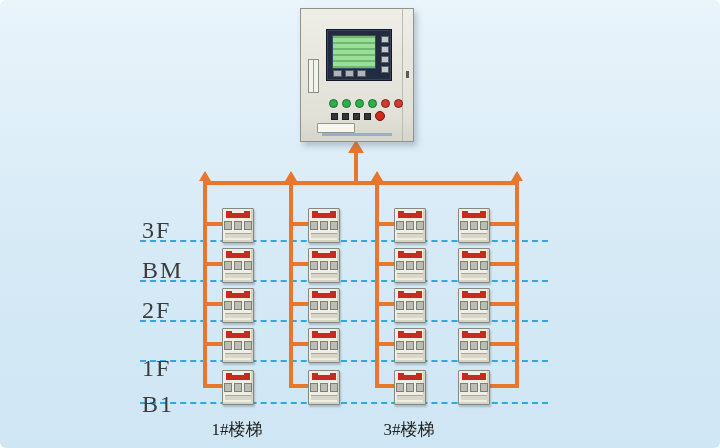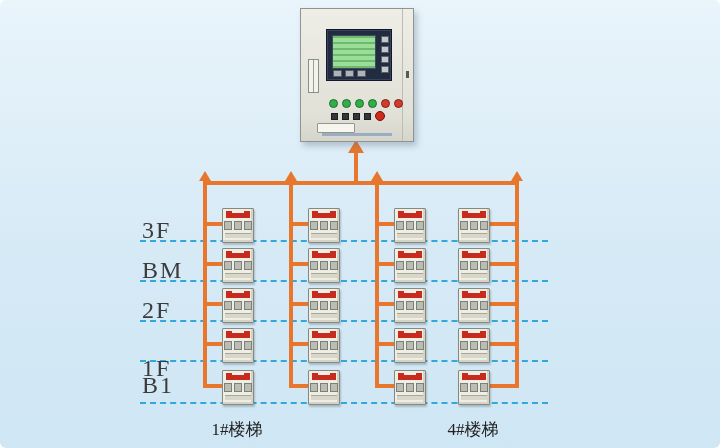--- a/index.html
+++ b/index.html
@@ -77,21 +77,21 @@
   <div class="dash-line" style="left:140px;top:240px;width:408px"></div>
   <div class="dash-line" style="left:140px;top:280px;width:408px"></div>
   <div class="dash-line" style="left:140px;top:320px;width:408px"></div>
   <div class="dash-line" style="left:140px;top:360px;width:408px"></div>
   <div class="dash-line" style="left:140px;top:402px;width:408px"></div>
 
   <div class="floor-label" style="top:217px">3F</div>
   <div class="floor-label" style="top:257px">BM</div>
   <div class="floor-label" style="top:297px">2F</div>
   <div class="floor-label" style="top:355px">1F</div>
-  <div class="floor-label" style="top:372px">B1</div>
+  <div class="floor-label" style="top:391px">B1</div>
 
   <div class="oline" style="left:203px;top:181px;width:316px;height:4px"></div>
   <div class="oline" style="left:203px;top:181px;width:4px;height:207px"></div>
   <div class="oline" style="left:289px;top:181px;width:4px;height:207px"></div>
   <div class="oline" style="left:375px;top:181px;width:4px;height:207px"></div>
   <div class="oline" style="left:515px;top:181px;width:4px;height:207px"></div>
 
   <div class="arrow-up" style="left:199px;top:171px"></div>
   <div class="arrow-up" style="left:285px;top:171px"></div>
   <div class="arrow-up" style="left:371px;top:171px"></div>
@@ -297,21 +297,21 @@
         <div class="d-dots">
           <i></i>
           <i></i>
           <i></i>
         </div>
         <div class="d-base"></div>
       </div>
     </div>
 
   <div class="stair-label" style="left:192px">1#楼梯</div>
-  <div class="stair-label" style="left:428px">4#楼梯</div>
+  <div class="stair-label" style="left:364px">3#楼梯</div>
 
   <div class="cabinet">
     <div class="door-seam"></div>
     <div class="lock"></div>
     <div class="screen">
       <div class="lcd"></div>
       <div class="screen-btns">
           <i></i>
           <i></i>
           <i></i>

